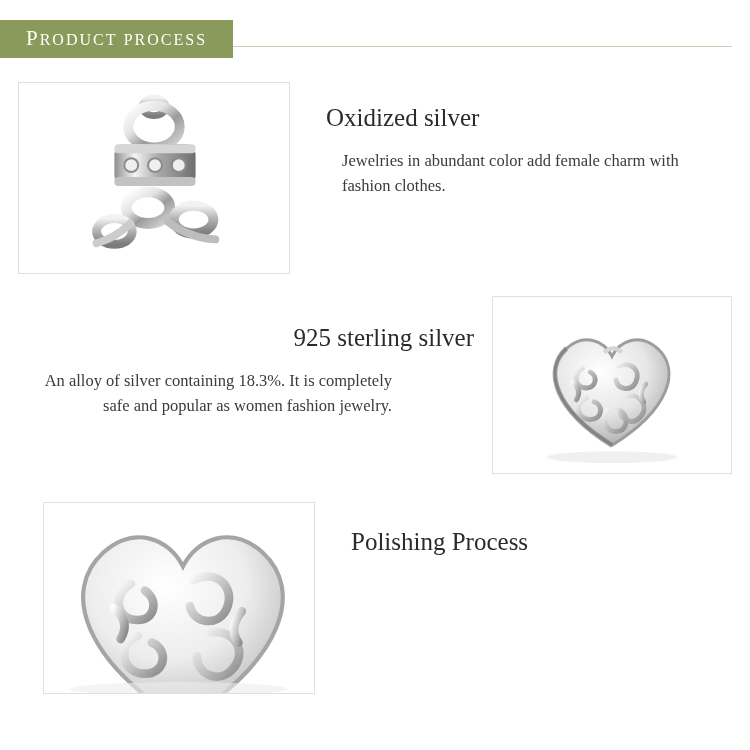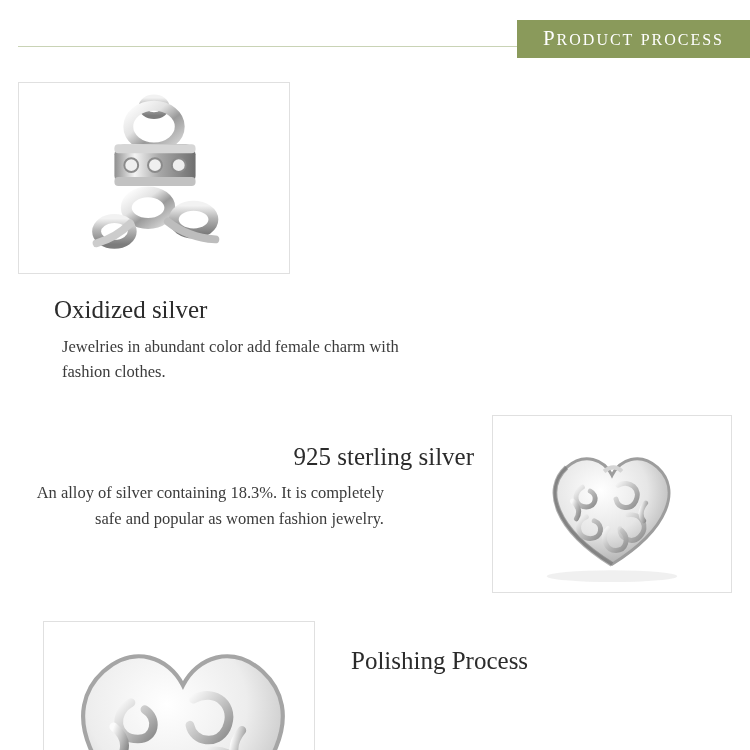--- a/index.html
+++ b/index.html
@@ -15,21 +15,21 @@
     overflow: hidden;
     position: relative;
   }
 
   
   .header {
     position: relative;
     height: 70px;
     display: flex;
     align-items: center;
-    justify-content: flex-end;
+    justify-content: flex-start;
   }
   .header-rule {
     position: absolute;
     left: 18px;
     right: 18px;
     top: 46px;
     height: 1px;
     background: #c9d3b5;
   }
   .header-badge {
@@ -92,25 +92,25 @@
     font-weight: normal;
     color: #2b2b2b;
     margin: 0 0 10px 0;
     line-height: 1.1;
   }
   .text-body {
     font-family: "Liberation Serif", serif;
     font-size: 16.5px;
     color: #3b3b3b;
     line-height: 1.55;
-    margin: 8px;
+    margin: 16px;
     max-width: 360px;
   }
 
-  .row-1 { margin-top: 12px; flex-direction: column; }
+  .row-1 { margin-top: 12px; }
   .row-2 { margin-top: 22px; }
   .row-3 { margin-top: 28px; padding-left: 43px; }
 
   .row-2 .photo-frame { width: 240px; height: 178px; }
   .row-2 .text-block { padding-top: 28px; padding-left: 10px; text-align: right; }
   .row-2 .text-body { max-width: 350px; }
 
   .row-3 .text-block { padding-top: 26px; }
 
   

